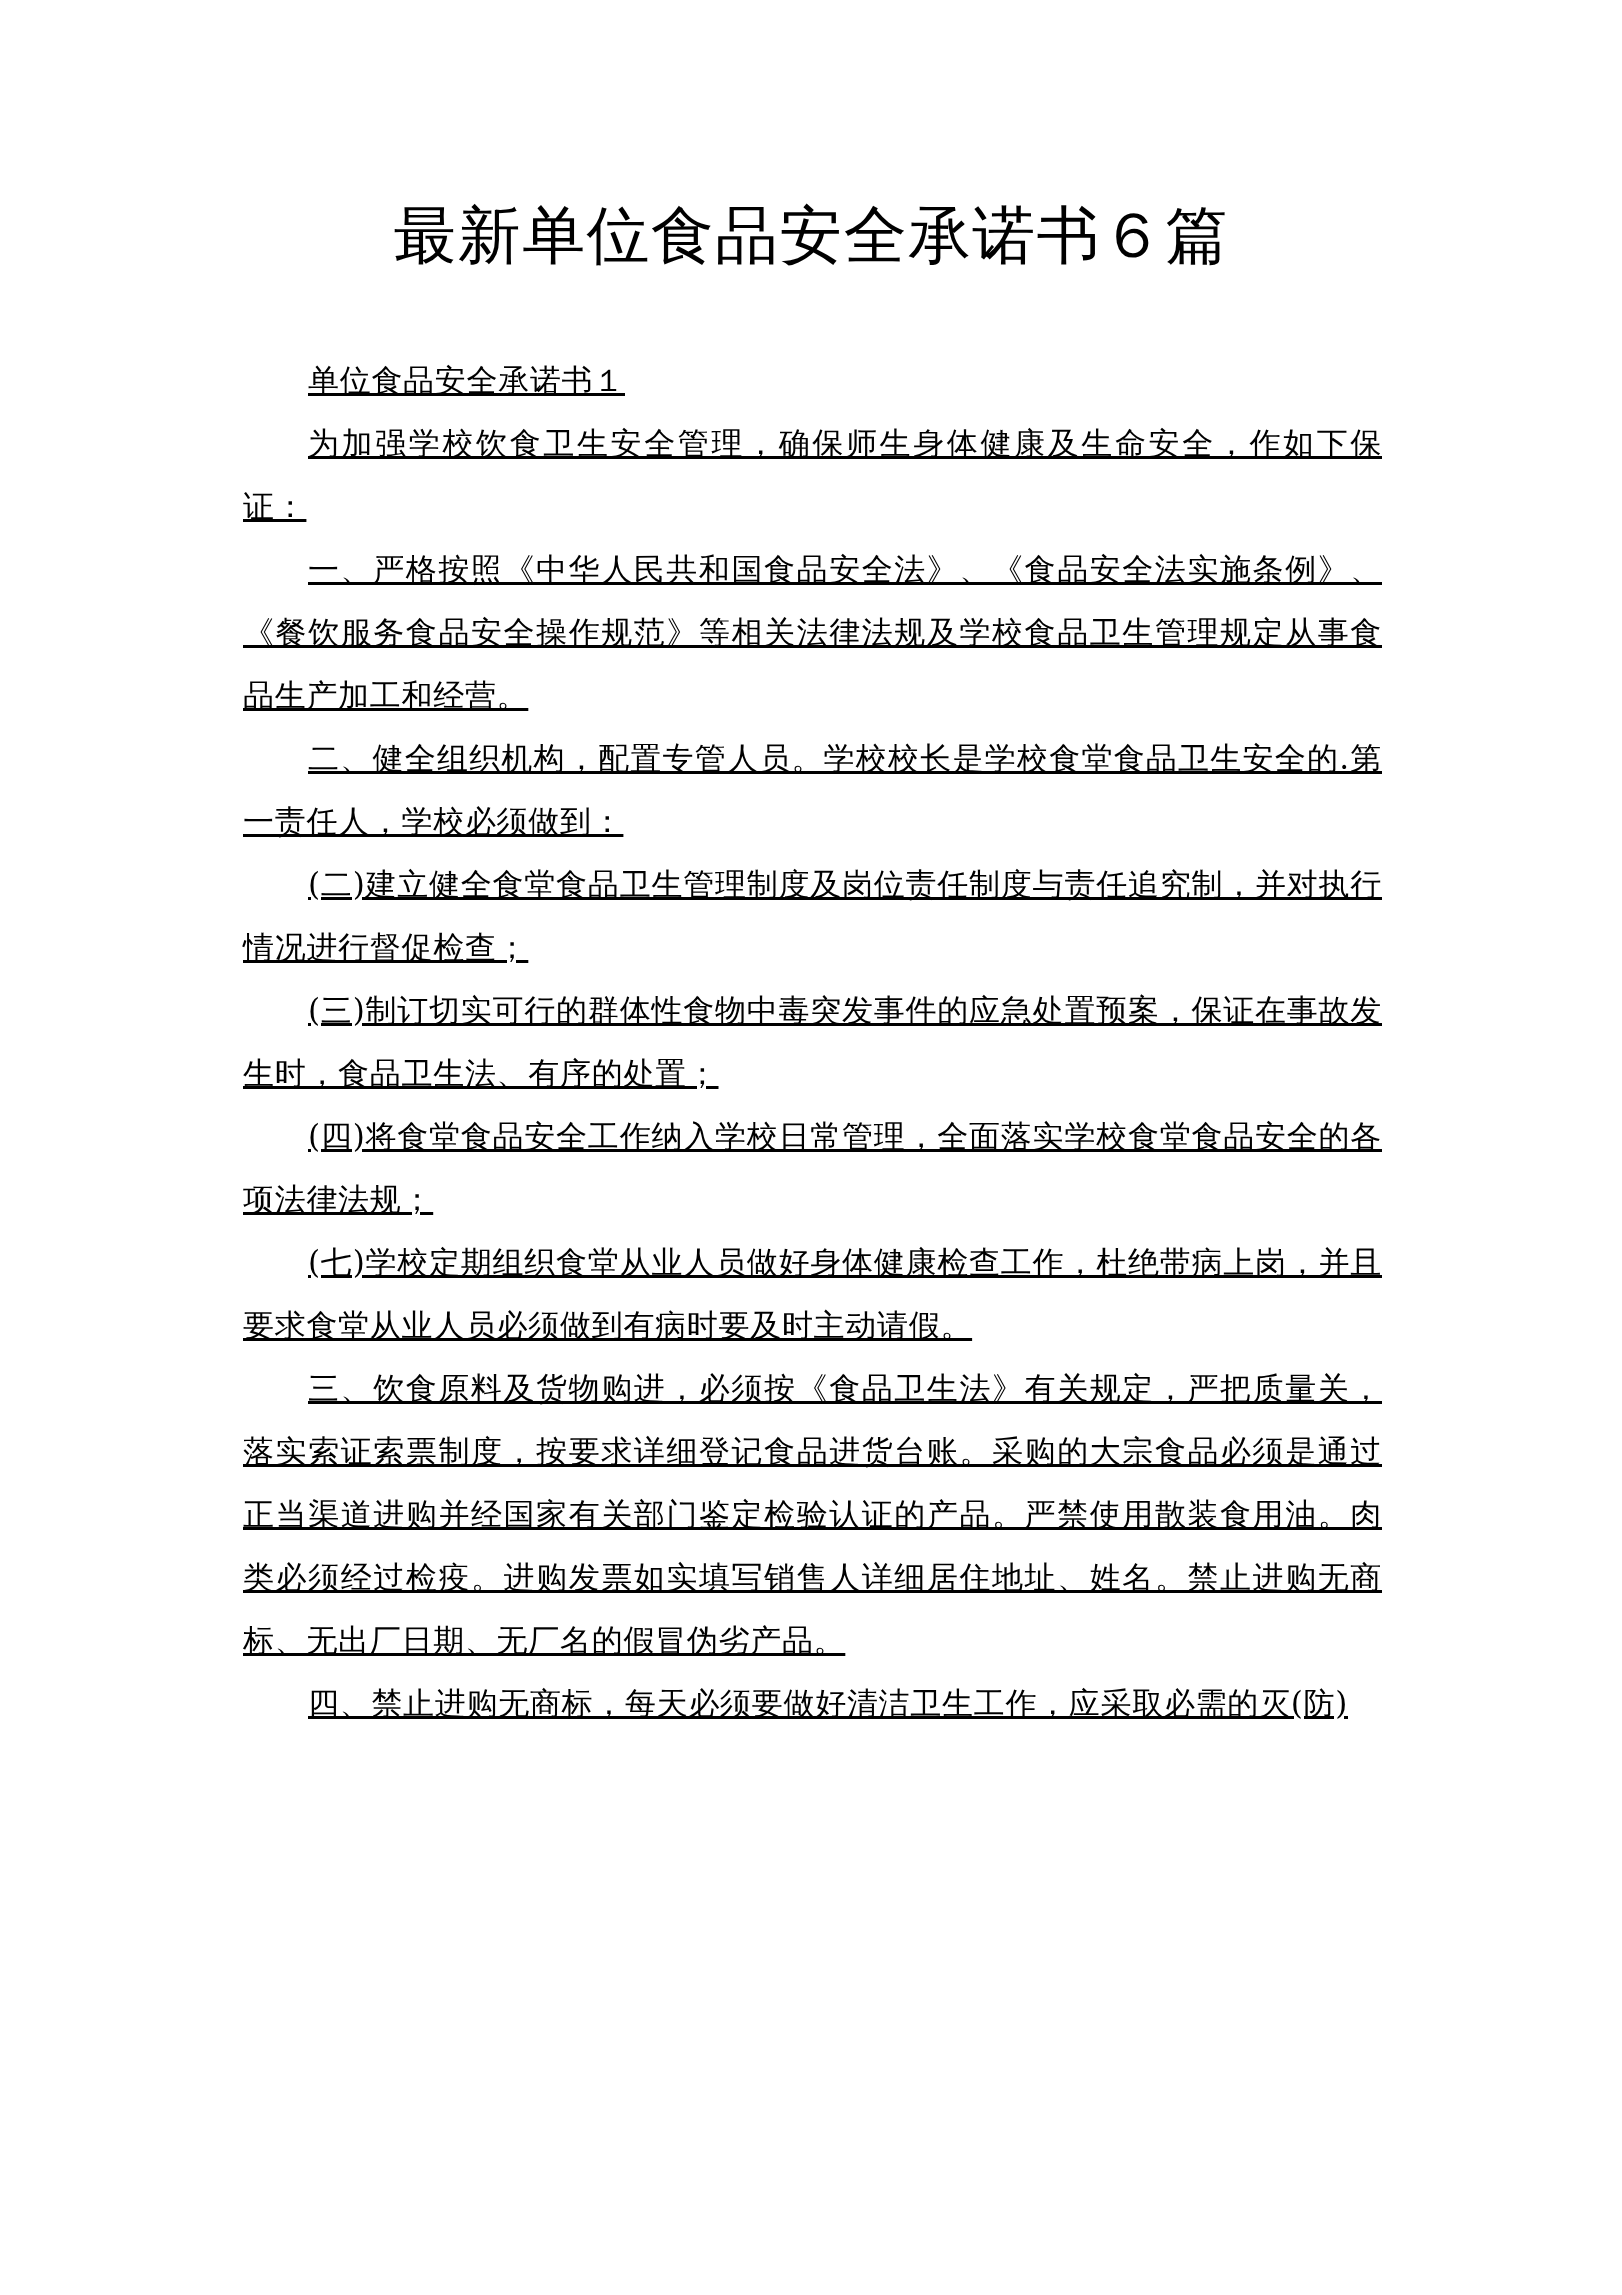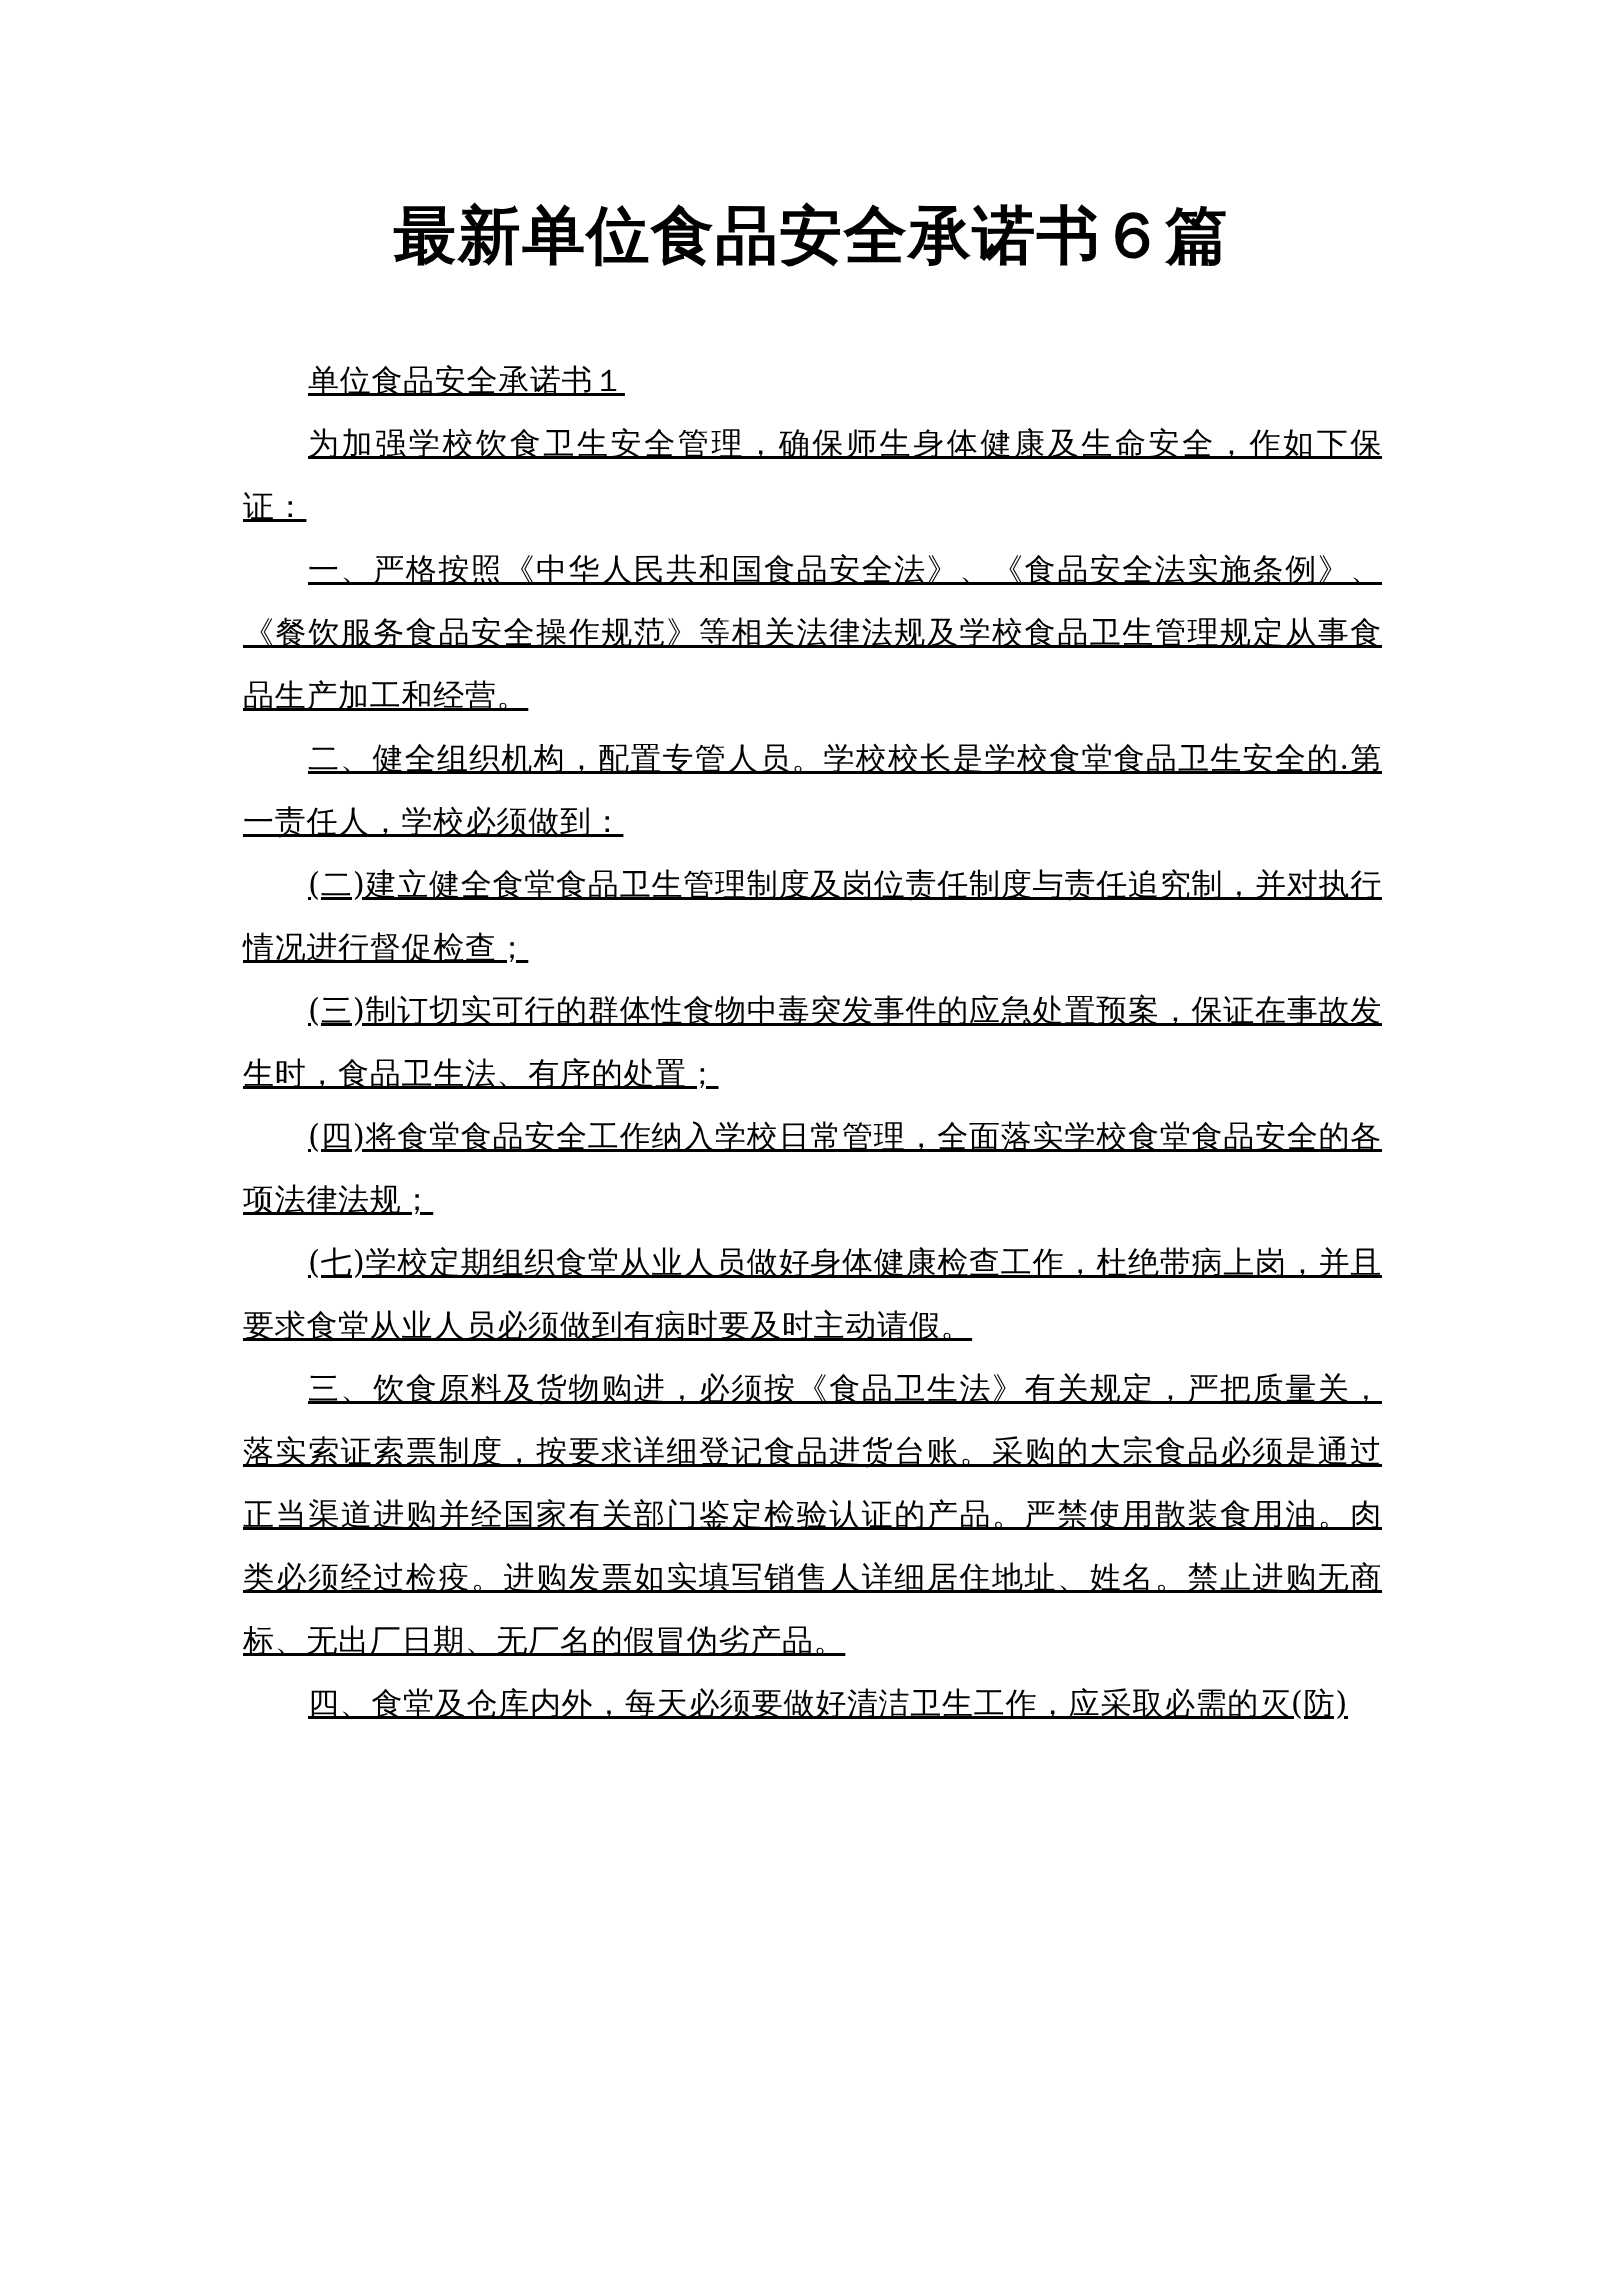--- a/index.html
+++ b/index.html
@@ -24,21 +24,21 @@
   }
   .doc-title {
     position: absolute;
     top: 196px;
     left: 0;
     width: 1623px;
     text-align: center;
     font-size: 63px;
     line-height: 79px;
     letter-spacing: 1.3px;
-    font-weight: bold;
+    font-weight: normal;
     margin: 0;
   }
   .body {
     position: absolute;
     top: 349px;
     left: 243px;
     width: 1139px;
   }
   .para {
     font-size: 31px;
@@ -61,16 +61,16 @@
   <div class="body">
     <p class="para">单位食品安全承诺书１</p>
     <p class="para">为加强学校饮食卫生安全管理，确保师生身体健康及生命安全，作如下保证：</p>
     <p class="para">一、严格按照《中华人民共和国食品安全法》、《食品安全法实施条例》、《餐饮服务食品安全操作规范》等相关法律法规及学校食品卫生管理规定从事食品生产加工和经营。</p>
     <p class="para">二、健全组织机构，配置专管人员。学校校长是学校食堂食品卫生安全的.第一责任人，学校必须做到：</p>
     <p class="para">(二)建立健全食堂食品卫生管理制度及岗位责任制度与责任追究制，并对执行情况进行督促检查；</p>
     <p class="para">(三)制订切实可行的群体性食物中毒突发事件的应急处置预案，保证在事故发生时，食品卫生法、有序的处置；</p>
     <p class="para">(四)将食堂食品安全工作纳入学校日常管理，全面落实学校食堂食品安全的各项法律法规；</p>
     <p class="para">(七)学校定期组织食堂从业人员做好身体健康检查工作，杜绝带病上岗，并且要求食堂从业人员必须做到有病时要及时主动请假。</p>
     <p class="para">三、饮食原料及货物购进，必须按《食品卫生法》有关规定，严把质量关，落实索证索票制度，按要求详细登记食品进货台账。采购的大宗食品必须是通过正当渠道进购并经国家有关部门鉴定检验认证的产品。严禁使用散装食用油。肉类必须经过检疫。进购发票如实填写销售人详细居住地址、姓名。禁止进购无商标、无出厂日期、无厂名的假冒伪劣产品。</p>
-    <p class="para">四、食堂及仓库内外，每天必须要做好清洁卫生工作，应采取必需的灭(防)</p>
+    <p class="para">四、禁止进购无商标，每天必须要做好清洁卫生工作，应采取必需的灭(防)</p>
   </div>
 </div>
 
 
 </body></html>

